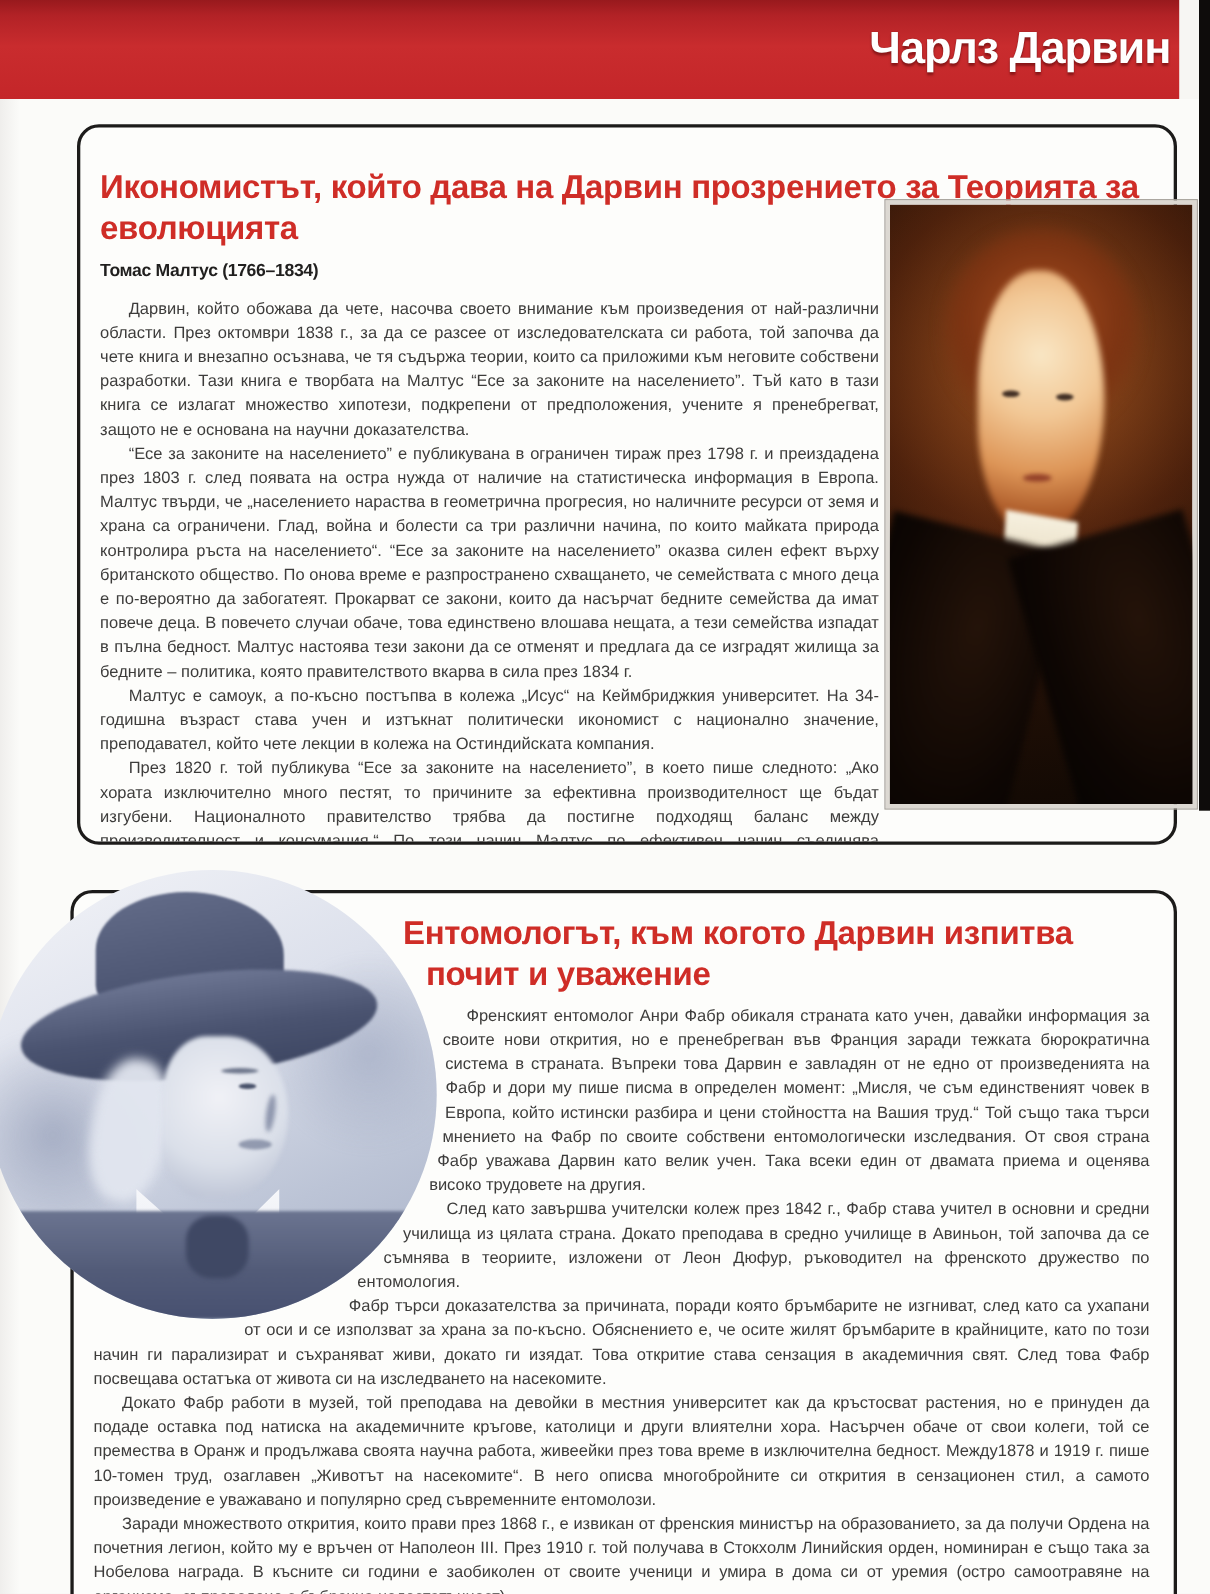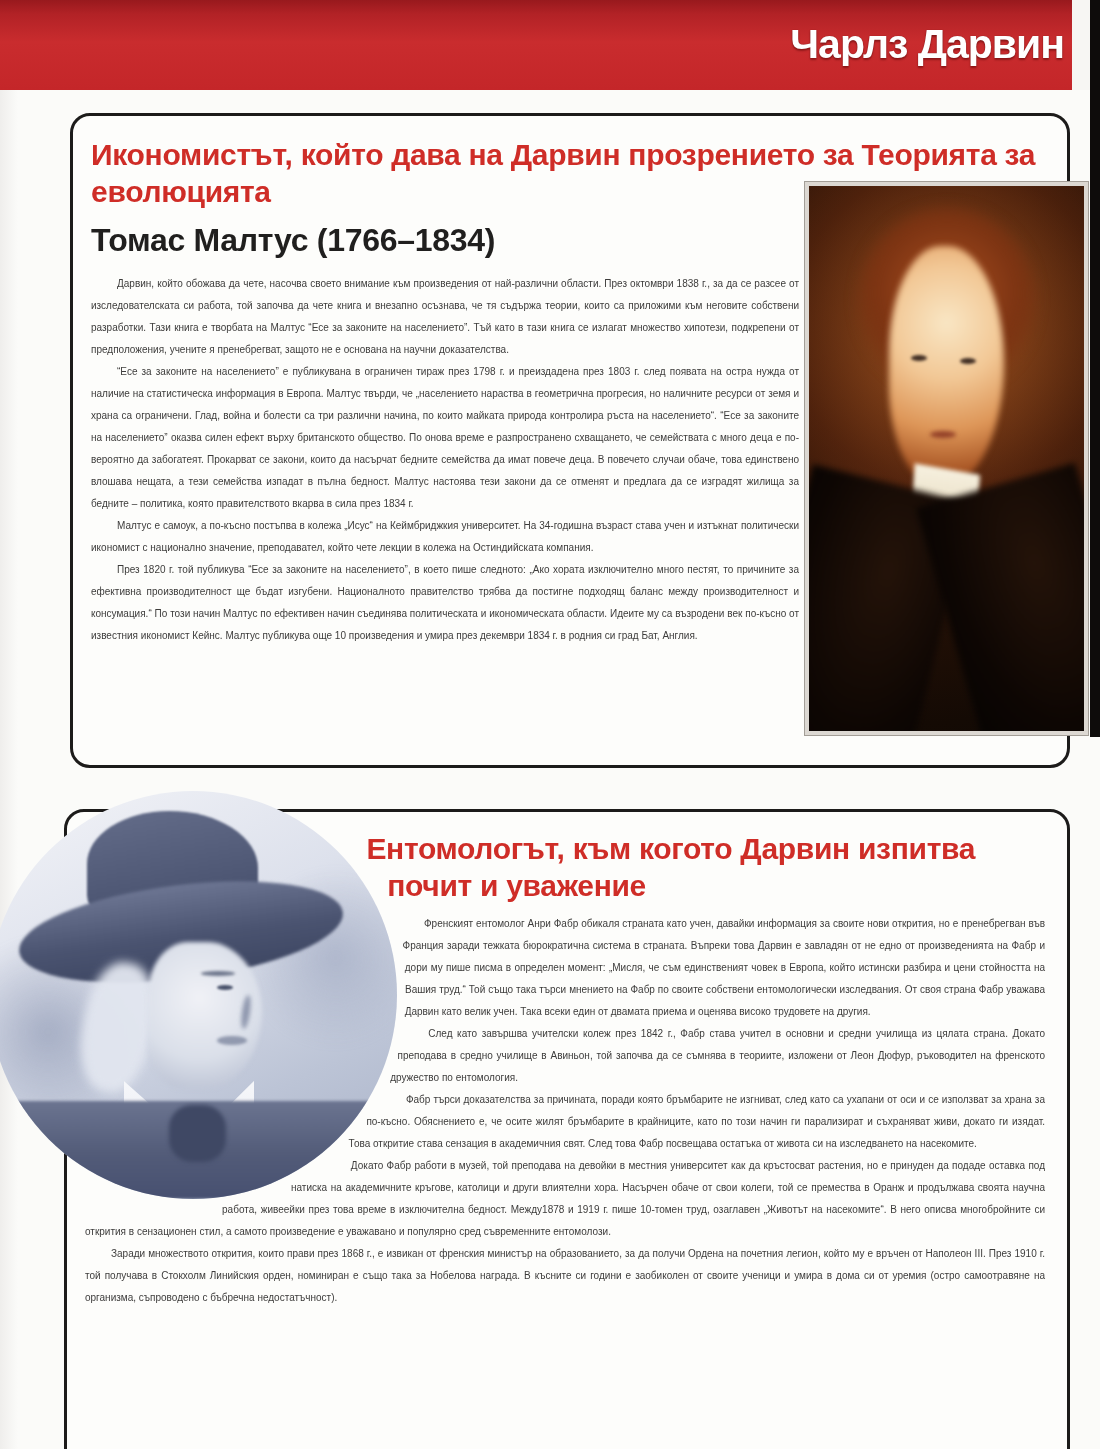--- a/index.html
+++ b/index.html
@@ -36,29 +36,29 @@
     position:absolute;background:#fdfdfb;border:3px solid var(--border-dark);
     border-radius:20px;overflow:hidden;
   }
   .box-malthus{left:70px;top:113px;width:1000px;height:655px;padding:20px 24px 0 18px;}
   .box-fabre{left:64px;top:809px;width:1006px;height:780px;padding:18px 22px 0 18px;}
 
   .section-title{
     font-size:30px;line-height:37px;font-weight:700;color:var(--red);
     letter-spacing:-.3px;
   }
-  .box-malthus .section-title{width:950px;}
-  .section-subtitle{margin-top:12px;font-size:32px;font-weight:700;color:#201f1e;letter-spacing:-.3px;}
+  .box-malthus .section-title{width:950px;margin-top:16px;}
+  .section-subtitle{margin-top:12px;font-size:16px;font-weight:700;color:#201f1e;letter-spacing:-.3px;}
   .box-fabre .section-subtitle{margin-top:10px;}
 
   .body-text{margin-top:14px;}
   .box-malthus .body-text{width:708px;}
   .box-fabre .body-text{margin-top:9px;}
   .body-text p{
-    font-size:10px;line-height:22px;color:var(--ink);
+    font-size:15px;line-height:22px;color:var(--ink);
     text-align:justify;text-indent:26px;
   }
 
   
   .circle-spacer{
     float:left;width:320px;height:371px;
     shape-outside:circle(212px at 108px 159px);
   }
 
   

